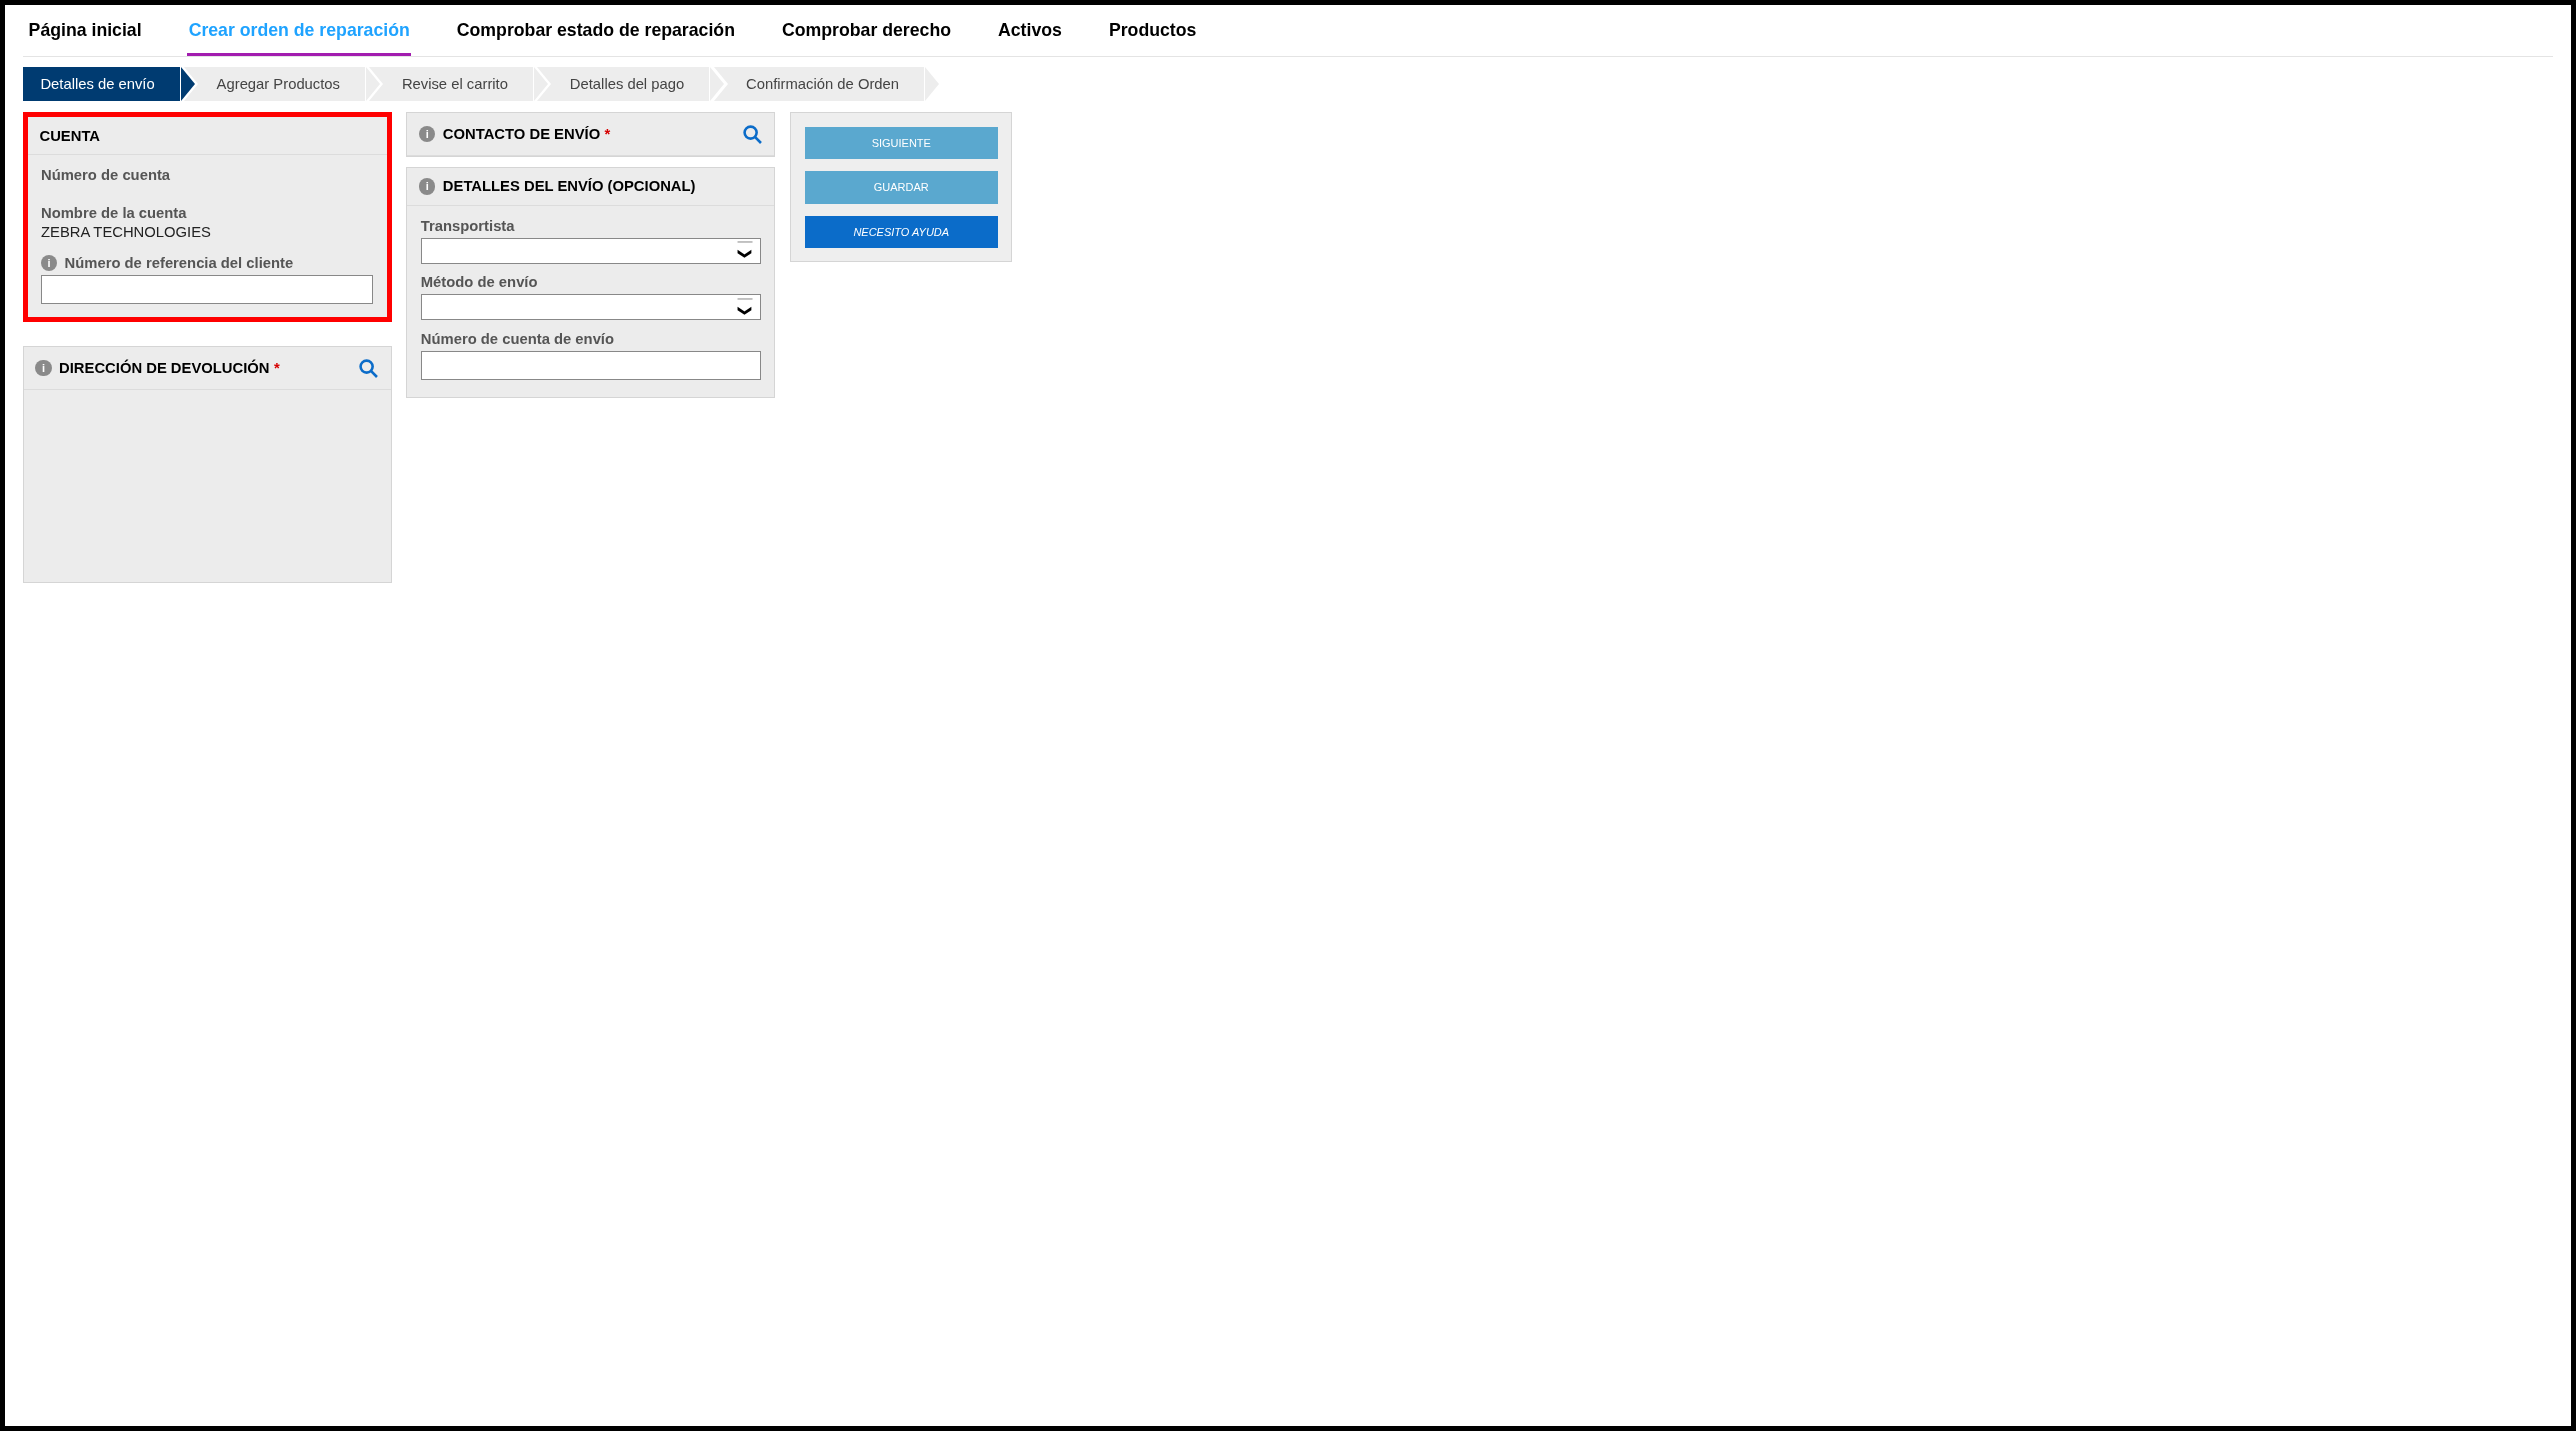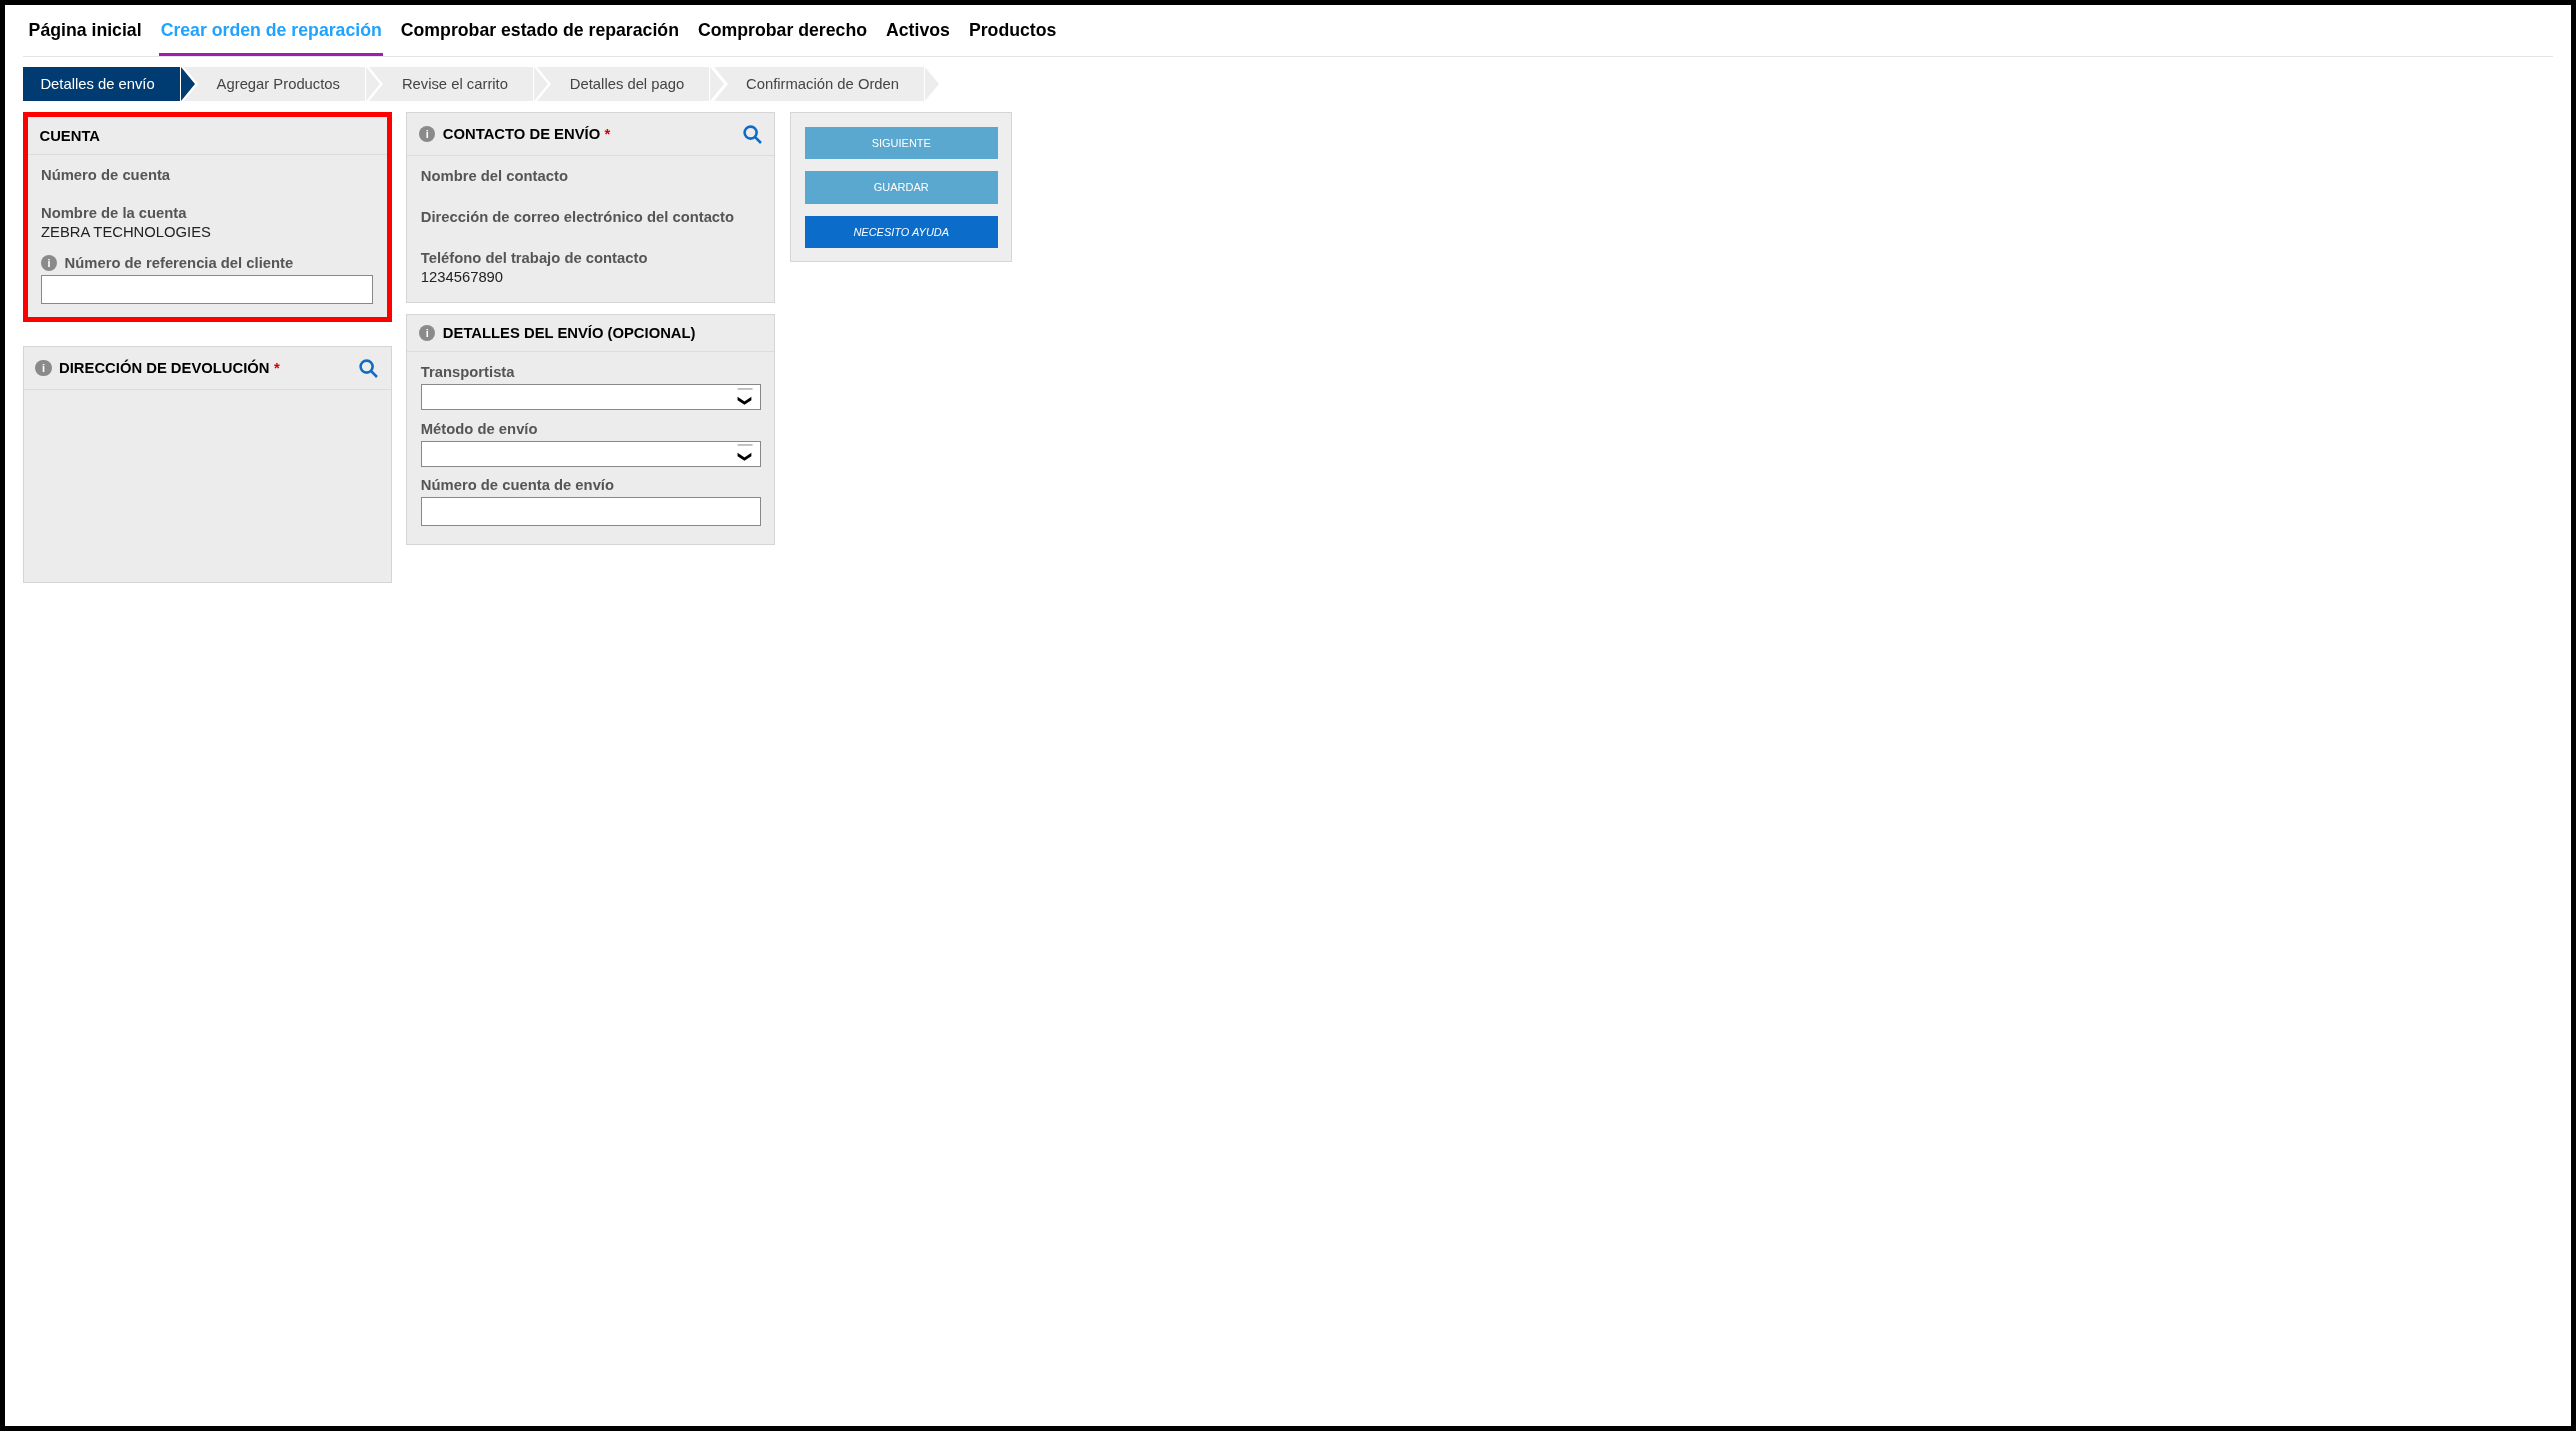--- a/index.html
+++ b/index.html
@@ -1,19 +1,19 @@
 <!DOCTYPE html>
 <html style="font-size:11.8px"><head>
 <meta charset="utf-8">
 <style>
   * { box-sizing: border-box; margin: 0; padding: 0; }
   body { font-family: Arial, Helvetica, sans-serif; background: #fff; }
   .frame { border: 5.9px solid #000; padding: 4.4px 17.7px 29.5px 17.7px; min-height: 100vh; }
   
-  .topnav { display: flex; gap: 16px; padding: 7.4px 4.4px 0 4.4px; border-bottom: 0.7px solid #e4e4e4; }
+  .topnav { display: flex; gap: 44px; padding: 7.4px 4.4px 0 4.4px; border-bottom: 0.7px solid #e4e4e4; }
   .topnav .tab { font-size: 17.7px; font-weight: 700; color: #000; padding: 3px 1.5px 11.8px 1.5px; cursor: pointer; }
   .topnav .tab.active { color: #1fa3ff; border-bottom: 3px solid #a21caf; }
   
   .stepper { display: flex; margin: 10.3px 0 11.8px 0; }
   .step { position: relative; background: #ededed; color: #444; font-size: 14.8px; padding: 8.9px 25px 8.9px 32.5px; margin-right: 4.4px; }
   .step::after { content:""; position:absolute; right:-14.8px; top:0; border-top:17.7px solid transparent; border-bottom:17.7px solid transparent; border-left:14.8px solid #ededed; z-index:2; }
   .step::before { content:""; position:absolute; left:0; top:0; border-top:17.7px solid transparent; border-bottom:17.7px solid transparent; border-left:14.8px solid #fff; }
   .step:first-child { padding-left: 17.7px; }
   .step:first-child::before { display:none; }
   .step.active { background: #003b71; color: #fff; }
@@ -114,30 +114,20 @@
           <span class="info-icon">i</span>
           <span>CONTACTO DE ENVÍO</span>
           <span class="req">*</span>
           <span class="search-icon">
             <svg class="mag" viewBox="0 0 24 24" fill="none" stroke="#0b6cc9" stroke-width="3">
                 <circle cx="10" cy="10" r="7"></circle>
                 <line x1="15" y1="15" x2="22" y2="22"></line>
               </svg>
           </span>
         </div>
-        <div class="panel-body">
-          <div class="lbl">Nombre del contacto</div>
-          <div class="val"></div>
-
-          <div class="lbl" style="margin-top:25px">Dirección de correo electrónico del contacto</div>
-          <div class="val"></div>
-
-          <div class="lbl" style="margin-top:25px">Teléfono del trabajo de contacto</div>
-          <div class="val">1234567890</div>
-        </div>
       </div>
 
       <div class="panel">
         <div class="panel-head">
           <span class="info-icon">i</span>
           <span>DETALLES DEL ENVÍO (OPCIONAL)</span>
         </div>
         <div class="panel-body">
           <div class="lbl">Transportista</div>
           <div class="select">

